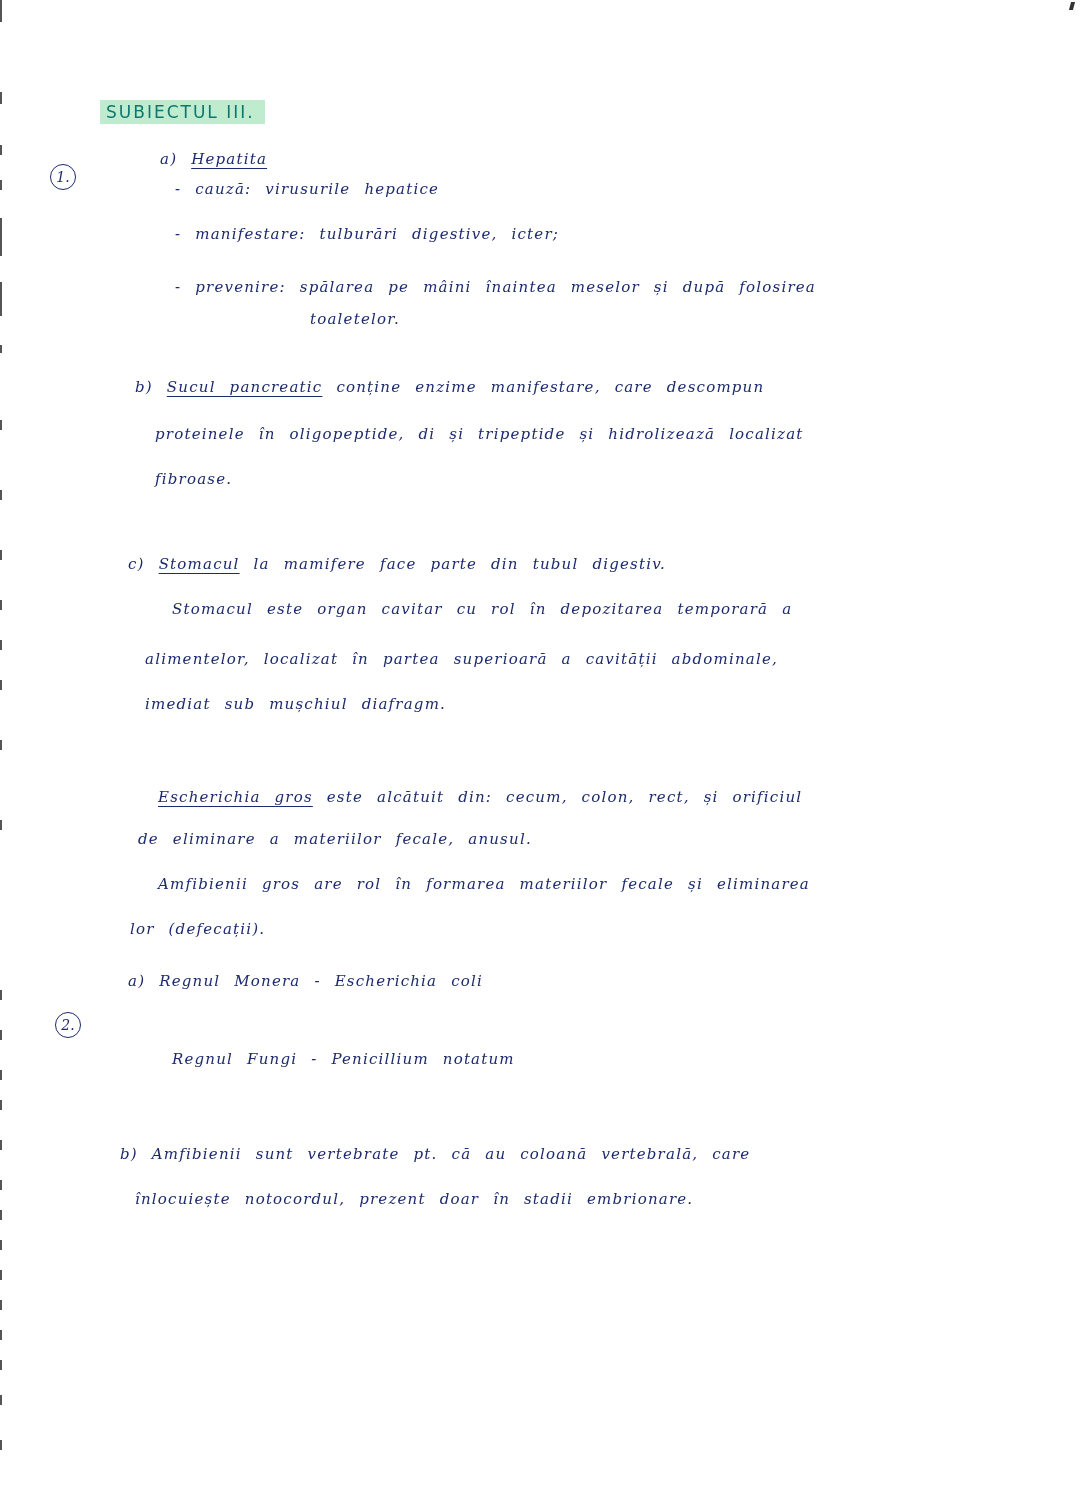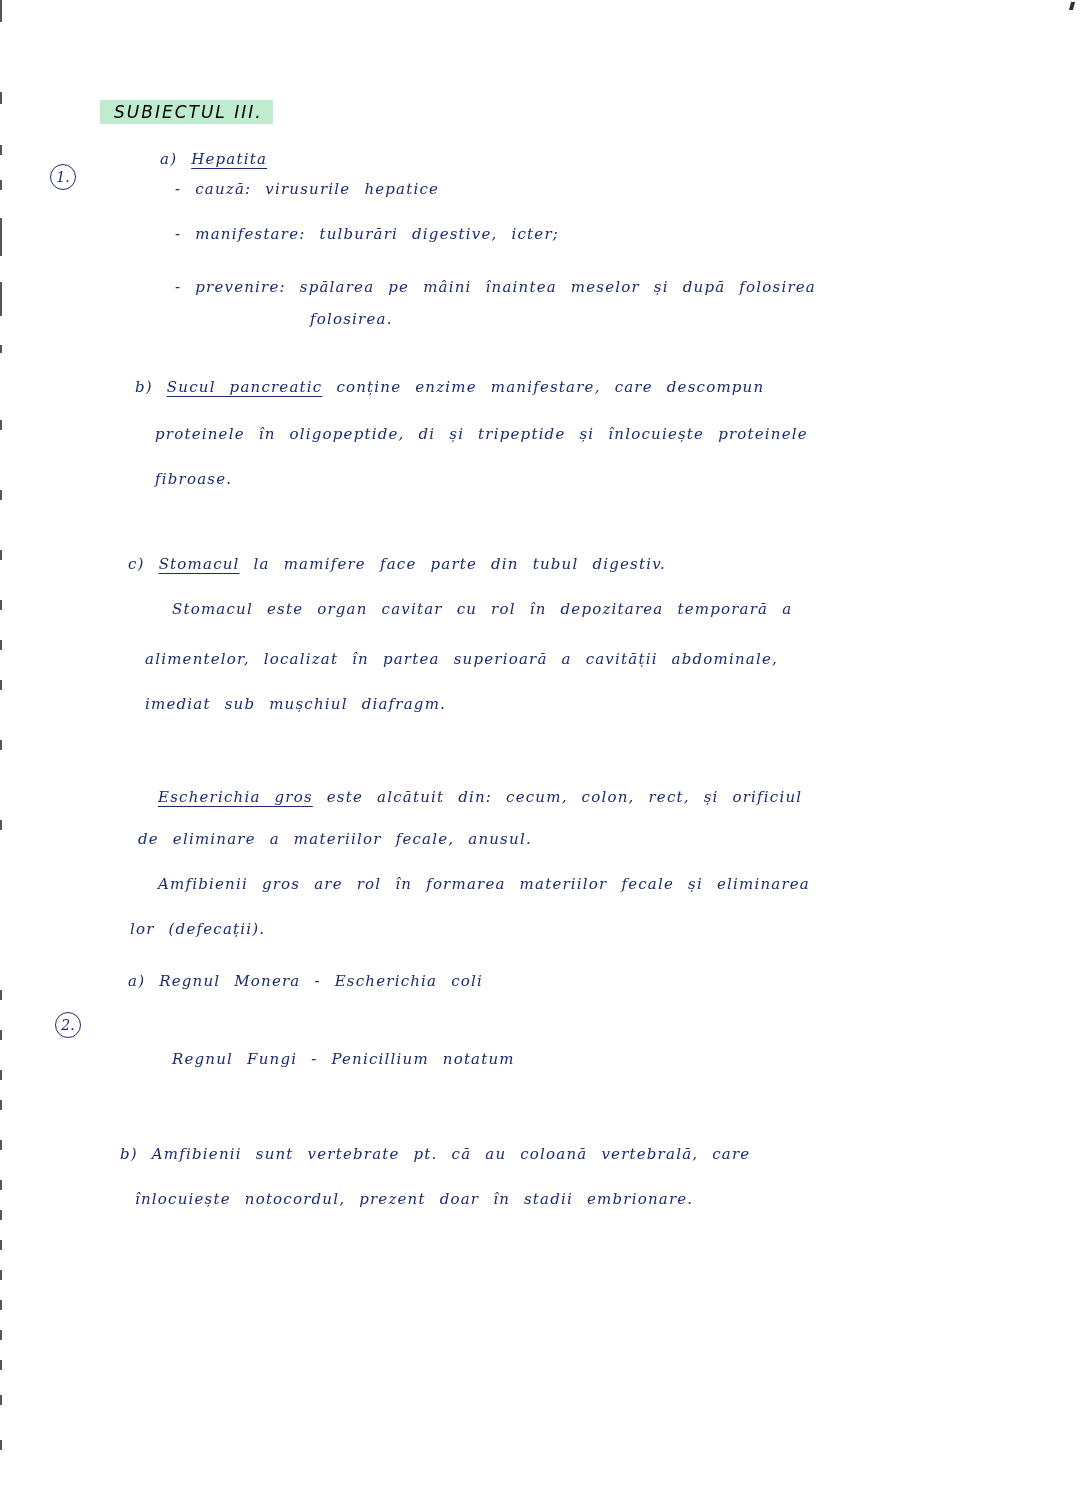--- a/index.html
+++ b/index.html
@@ -27,26 +27,25 @@
       font-style: italic;
       font-size: 15px;
       letter-spacing: 1.2px;
       white-space: nowrap;
       word-spacing: 8px;
     }
     .heading {
       position: absolute;
       left: 100px; top: 100px;
       background: #bfeccf;
-      padding: 2px 10px 2px 14px;
+      padding: 2px 10px 2px 6px;
       font-family: "DejaVu Sans", sans-serif;
       font-size: 17px;
       letter-spacing: 2px;
-      color: #000000;
-      font-style: italic;
+      color: #0f766e;
     }
     .circle-num {
       position: absolute;
       width: 24px; height: 24px;
       border: 1.5px solid #1c2a6e;
       border-radius: 50%;
       font-size: 14px;
       line-height: 24px;
       text-align: center;
       font-style: italic;
@@ -93,28 +92,28 @@
 
 <div class="circle-num" style="left:50px;top:164px">1.</div>
 
 <div class="line" style="left:160px;top:150px">
   <span>a)</span>
   <span class="u">Hepatita</span>
 </div>
 <div class="line" style="left:175px;top:180px">- cauză: virusurile hepatice</div>
 <div class="line" style="left:175px;top:225px">- manifestare: tulburări digestive, icter;</div>
 <div class="line" style="left:175px;top:278px">- prevenire: spălarea pe mâini înaintea meselor și după folosirea</div>
-<div class="line" style="left:310px;top:310px">folosirea.</div>
+<div class="line" style="left:310px;top:310px">toaletelor.</div>
 
 <div class="line" style="left:135px;top:378px">
   <span>b)</span>
   <span class="u">Sucul pancreatic</span>
   <span>conține enzime manifestare, care descompun</span>
 </div>
-<div class="line" style="left:155px;top:425px">proteinele în oligopeptide, di și tripeptide și înlocuiește proteinele</div>
+<div class="line" style="left:155px;top:425px">proteinele în oligopeptide, di și tripeptide și hidrolizează localizat</div>
 <div class="line" style="left:155px;top:470px">fibroase.</div>
 
 <div class="line" style="left:128px;top:555px">
   <span>c)</span>
   <span class="u">Stomacul</span>
   <span>la mamifere face parte din tubul digestiv.</span>
 </div>
 <div class="line" style="left:172px;top:600px">Stomacul este organ cavitar cu rol în depozitarea temporară a</div>
 <div class="line" style="left:145px;top:650px">alimentelor, localizat în partea superioară a cavității abdominale,</div>
 <div class="line" style="left:145px;top:695px">imediat sub mușchiul diafragm.</div>

